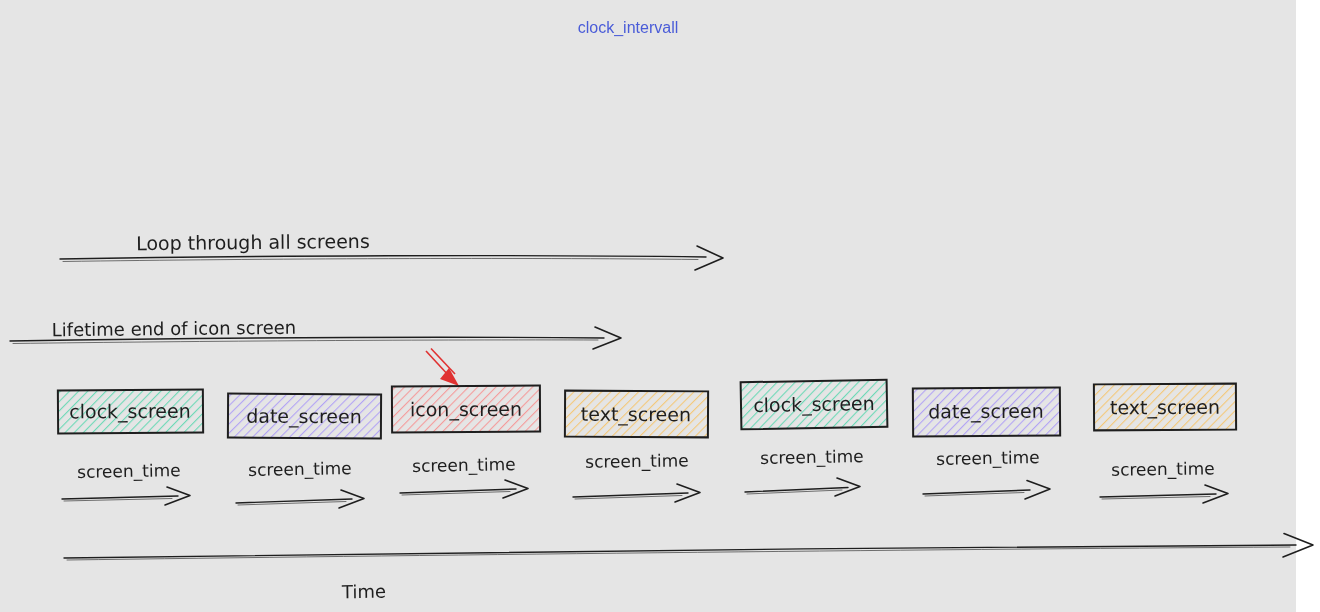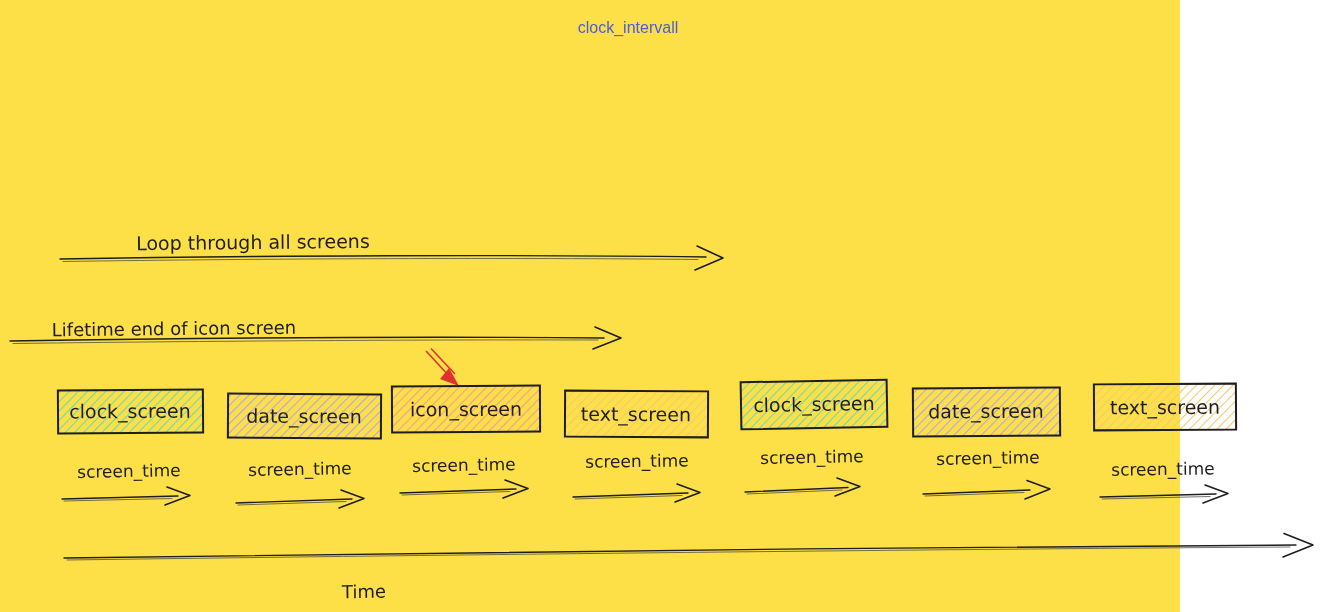--- a/index.html
+++ b/index.html
@@ -5,23 +5,23 @@
   html, body {
     margin: 0;
     padding: 0;
     background: #ffffff;
     width: 1320px;
     height: 612px;
     overflow: hidden;
   }
   .canvas {
     position: relative;
-    width: 1180px;
+    width: 1296px;
     height: 612px;
-    background: #fde047;
+    background: #e5e5e5;
   }
   svg { display: block; }
   .hand-text {
     font-family: "DejaVu Sans", sans-serif;
     fill: #1e1e1e;
   }
   .ui-text {
     font-family: "Liberation Sans", sans-serif;
   }
   .shaft {

